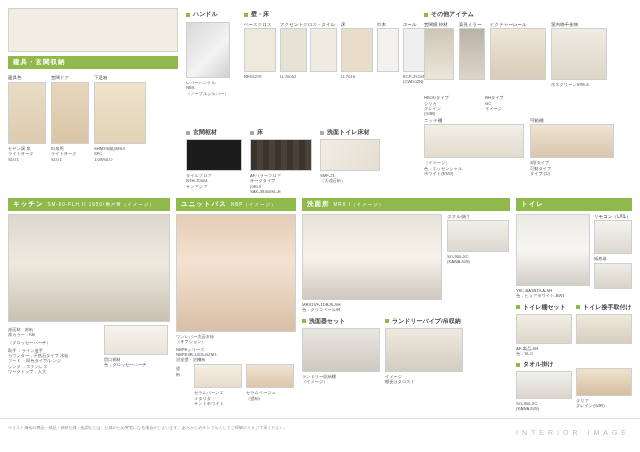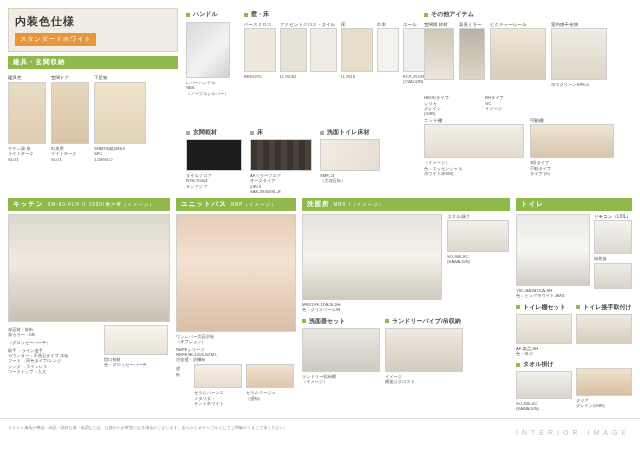--- a/index.html
+++ b/index.html
@@ -56,24 +56,20 @@
     border-top:1px solid #ddd; }
   .foot-note { position:absolute; left:8px; top:6px; font-size:4px; color:#888; line-height:1.4; width:420px;}
   .foot-brand{ position:absolute; right:10px; top:10px; font-size:7px; color:#bbb; letter-spacing:4px;}
 </style>
 </head>
 <body>
 
 <div class="page">
 
   <div class="header">
-    <div class="hdr-left">
-      <div class="hdr-title">内装色仕様</div>
-      <div class="hdr-badge">スタンダードホワイト</div>
-    </div>
   </div>
 
   <div class="leftbox">
     <div class="bar" style="width:170px;">建具・玄関収納</div>
     <div class="door-row" style="margin-top:6px;">
       <div class="door-col">
         <div class="door-lbl">建具色</div>
         <div class="sw" style="width:38px;height:62px;background:linear-gradient(180deg,#e9dcc6,#ddcbb0);"></div>
         <div class="cap" style="white-space:pre-line;">モザン調 扉
 ライトオーク

